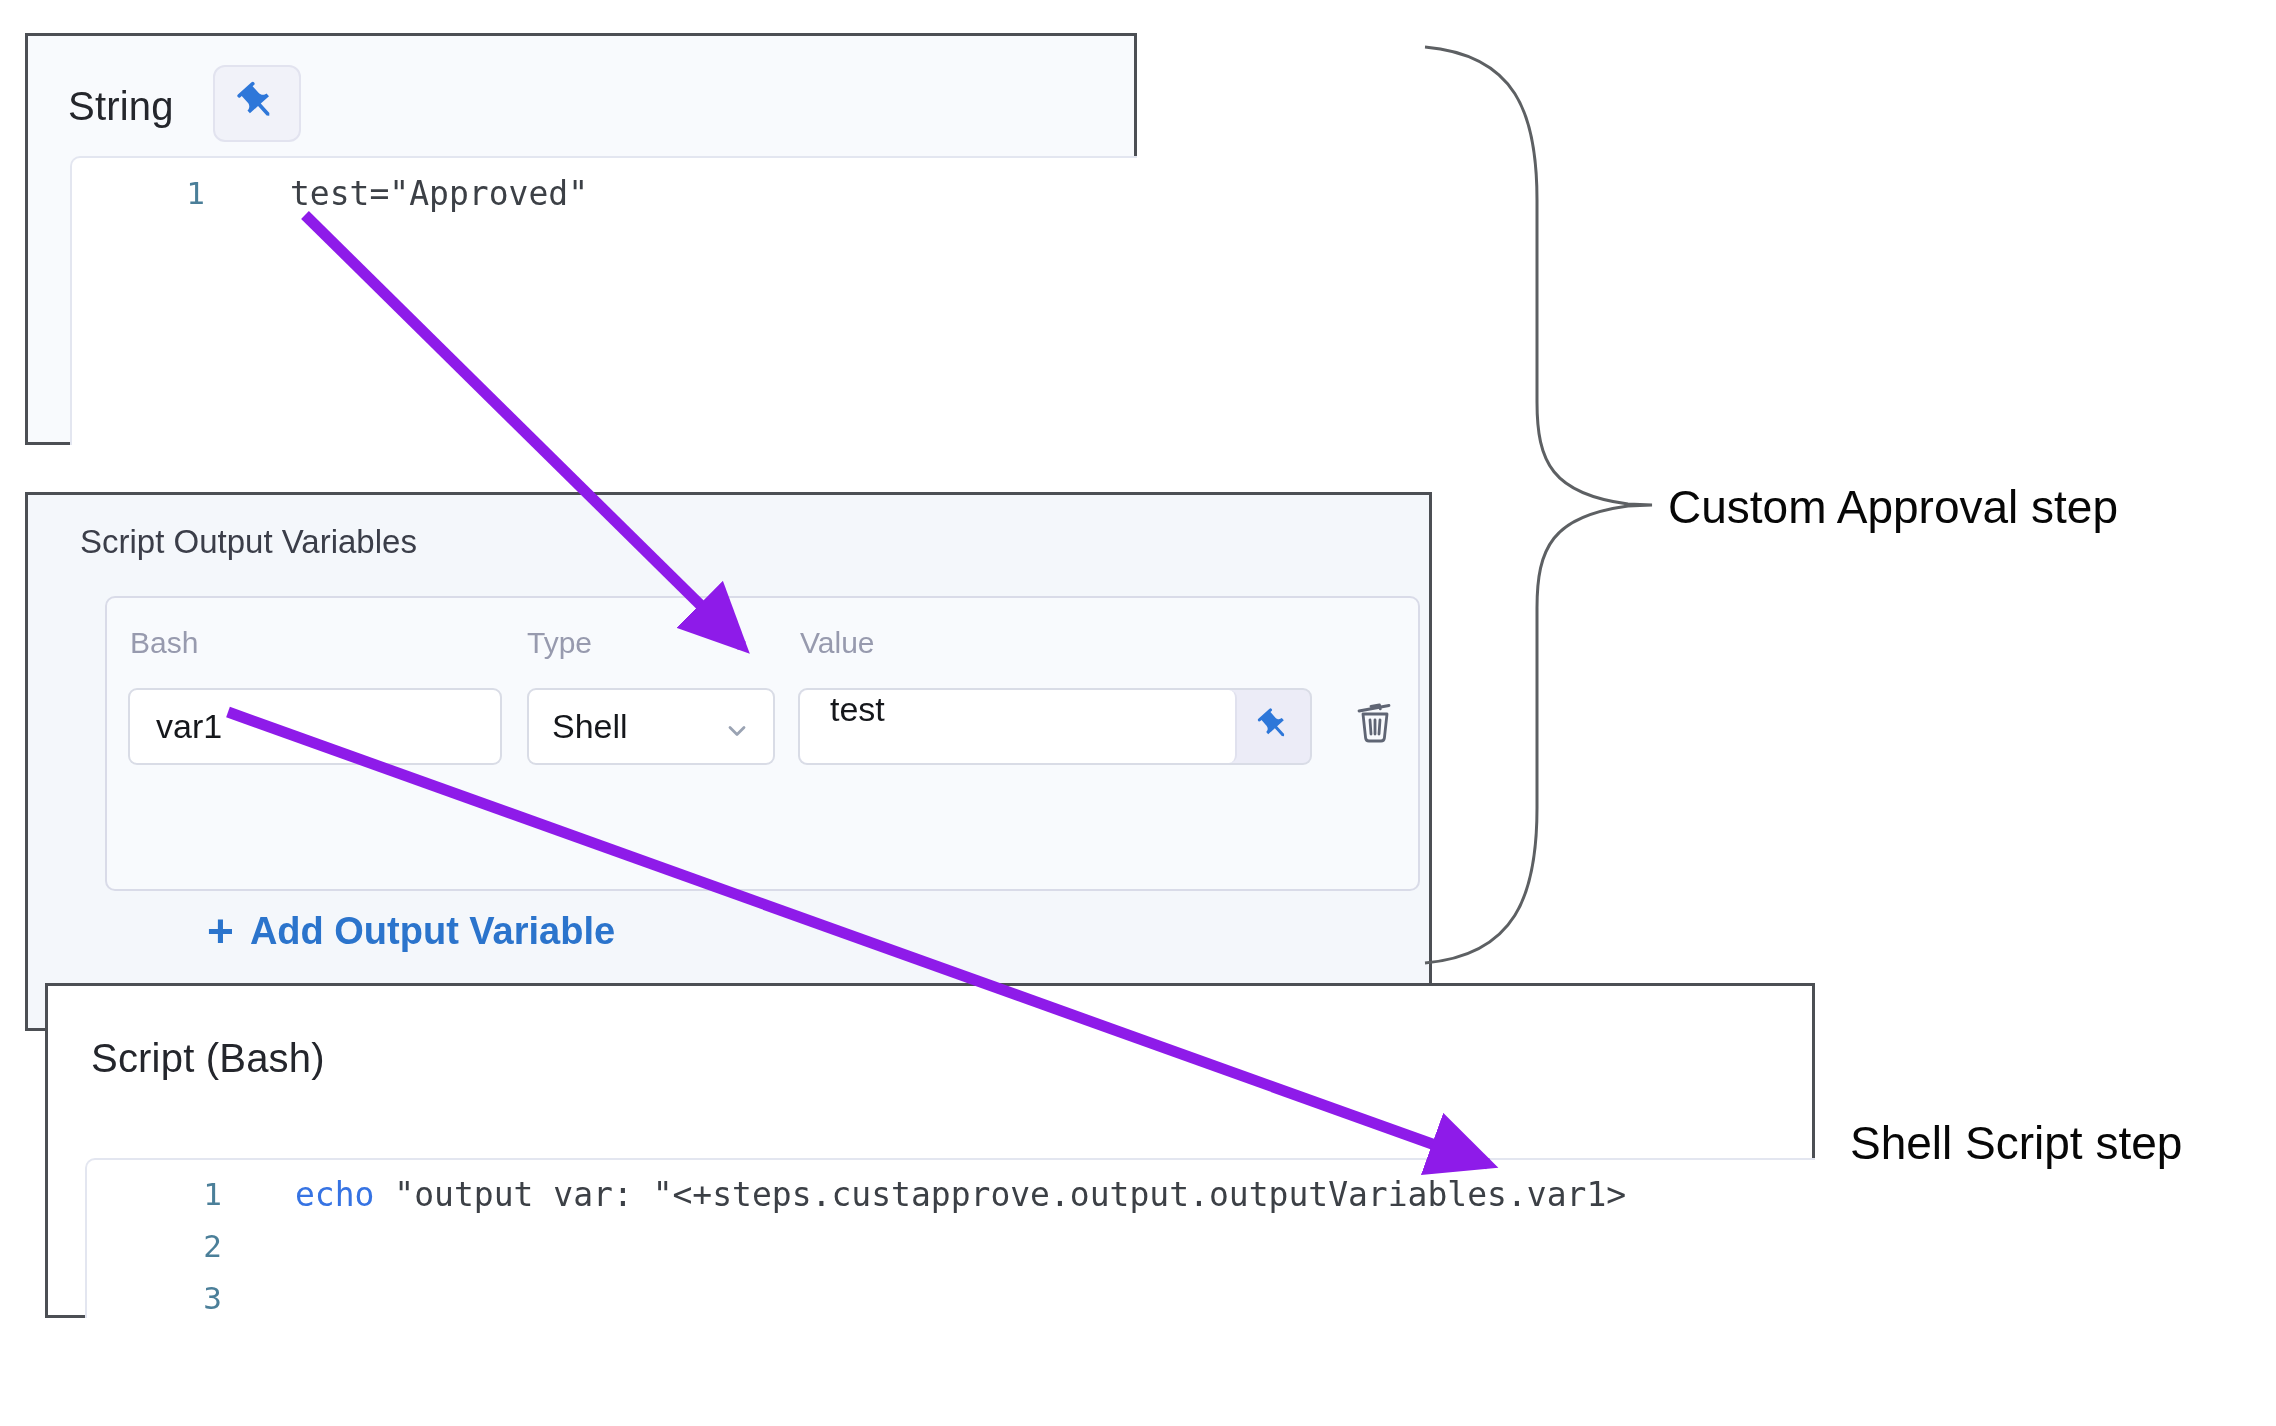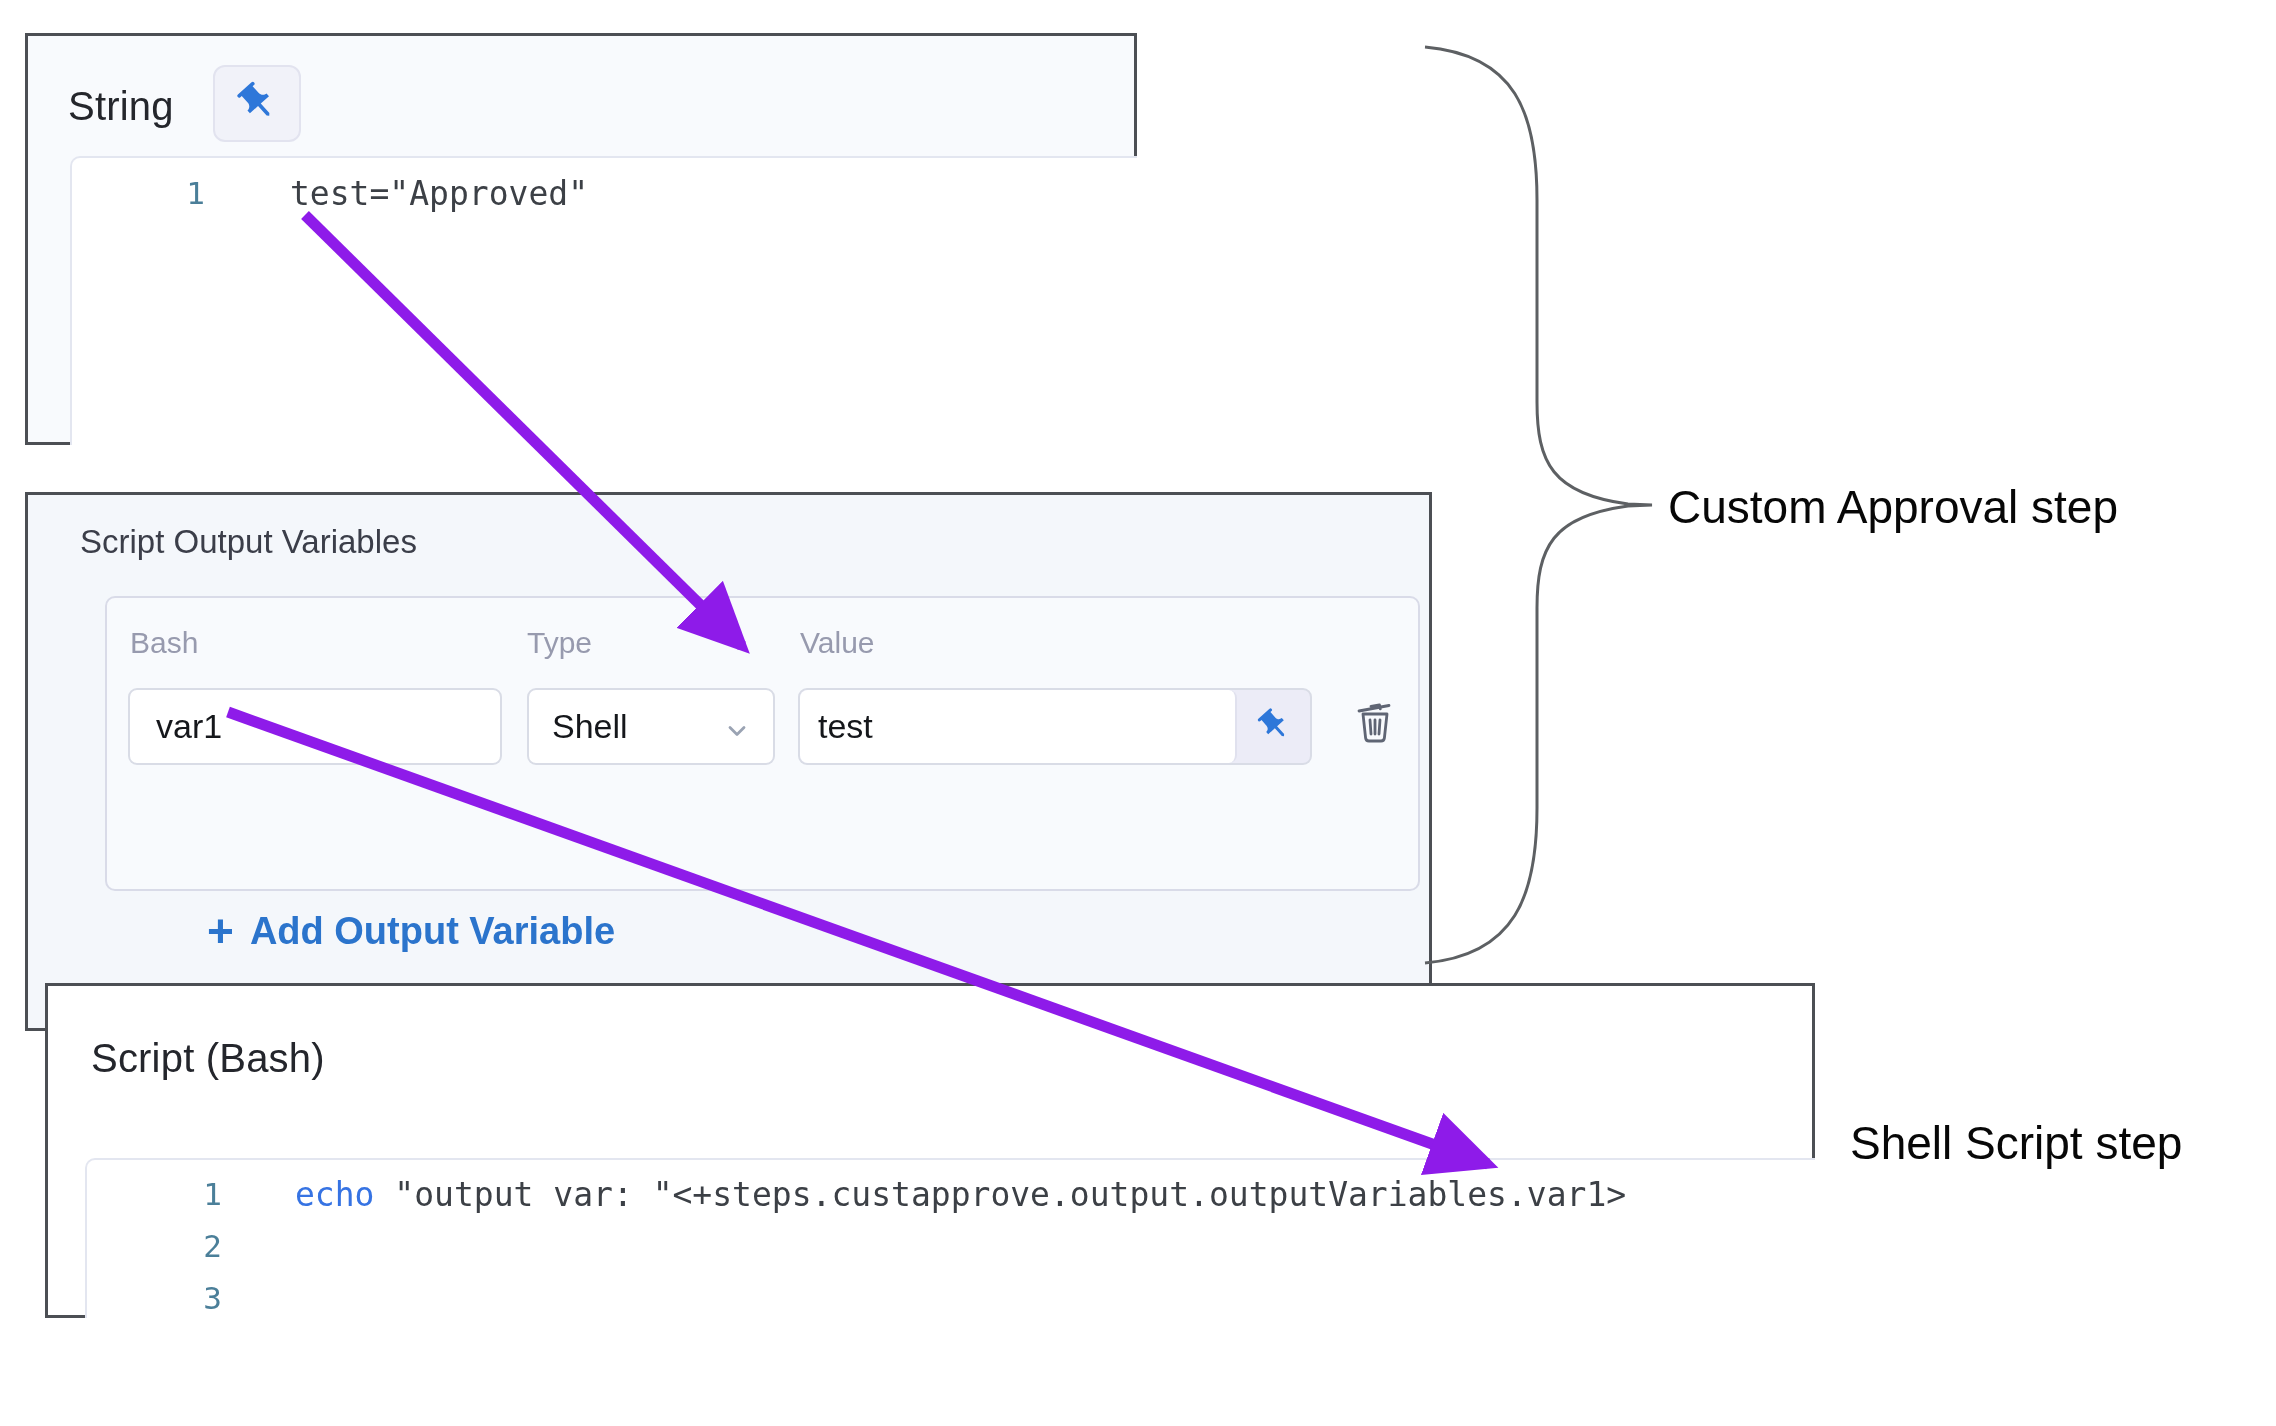--- a/index.html
+++ b/index.html
@@ -120,23 +120,23 @@
     background: #ececf7;
     border: 2px solid #d9dce6;
     border-radius: 9px;
     display: flex;
   }
   .value-group .white-part {
     width: 437px; height: 100%;
     background: #ffffff;
     border-right: 2px solid #e0e1ee;
     border-radius: 8px;
-    display: flex; align-items: center;
+    display: flex; 
     font-size: 34px; color: #15171b;
-    padding-left: 18px;
+    padding-left: 30px;
   }
   .value-group .pin-part {
     flex: 1;
     display: flex; align-items: center; justify-content: center;
     cursor: pointer;
   }
   .trash-button {
     position: absolute;
     left: 1242px; top: 96px;
     width: 52px; height: 60px;

